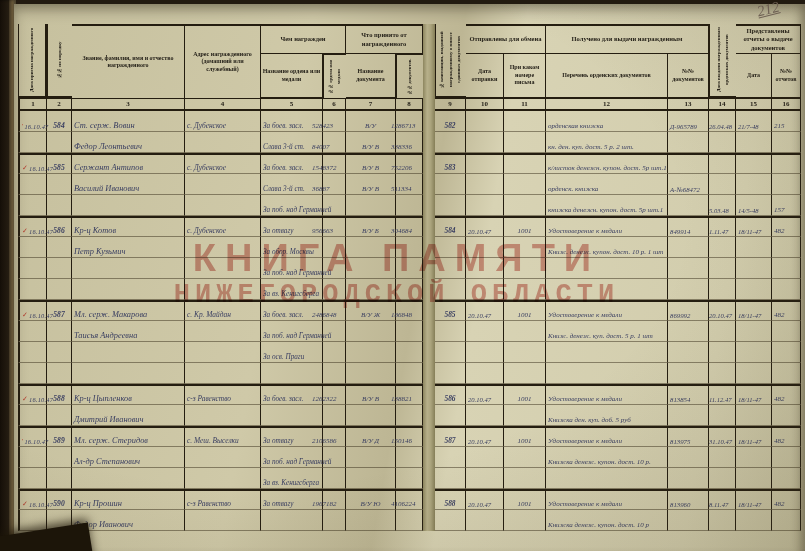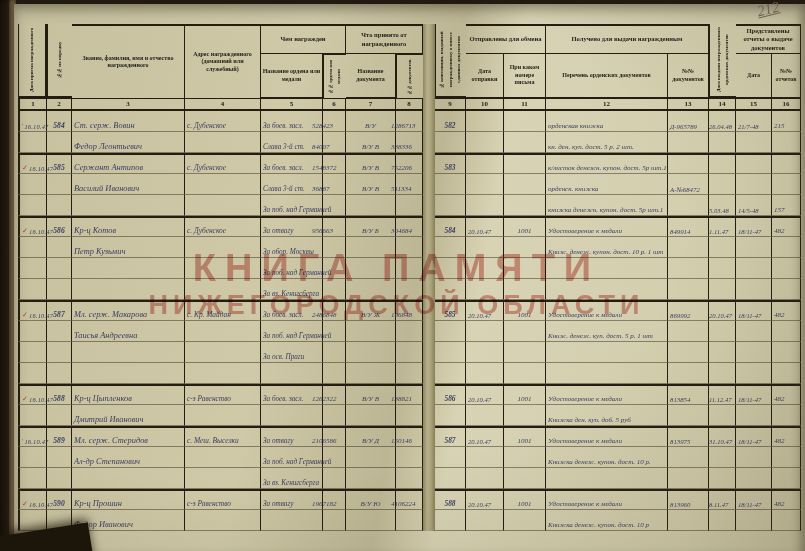--- a/index.html
+++ b/index.html
@@ -80,22 +80,22 @@
   .crecv{font-size:7px;}
   .cno13{font-size:6.8px;}
   .cd14{font-size:6.6px;text-indent:-2px;}
   .cd15{font-size:6.6px;}
   .cno16{font-size:7px;}
 
   
   .watermark{position:absolute;left:0;right:12px;top:238px;text-align:center;z-index:5;
     color:rgba(194,74,64,.5);font-family:"Liberation Sans",sans-serif;font-weight:800;
     pointer-events:none;mix-blend-mode:multiply;}
-  .watermark .l1{font-size:38px;letter-spacing:9px;line-height:1.1;margin-top:10px;}
-  .watermark .l2{font-size:27px;letter-spacing:5px;line-height:1.15;}
+  .watermark .l1{font-size:38px;letter-spacing:9px;line-height:1.1;}
+  .watermark .l2{font-size:27px;letter-spacing:5px;line-height:1.15;font-family:Liberation Mono, monospace;}
 
   
   .pageno{position:absolute;top:1px;right:26px;z-index:4;color:#6e6053;
     font-family:"Liberation Serif",serif;font-style:italic;font-size:15px;
     transform:rotate(-14deg);text-decoration:underline;}
 </style>
 </head>
 <body>
 
 <div class="book-edge"></div>

